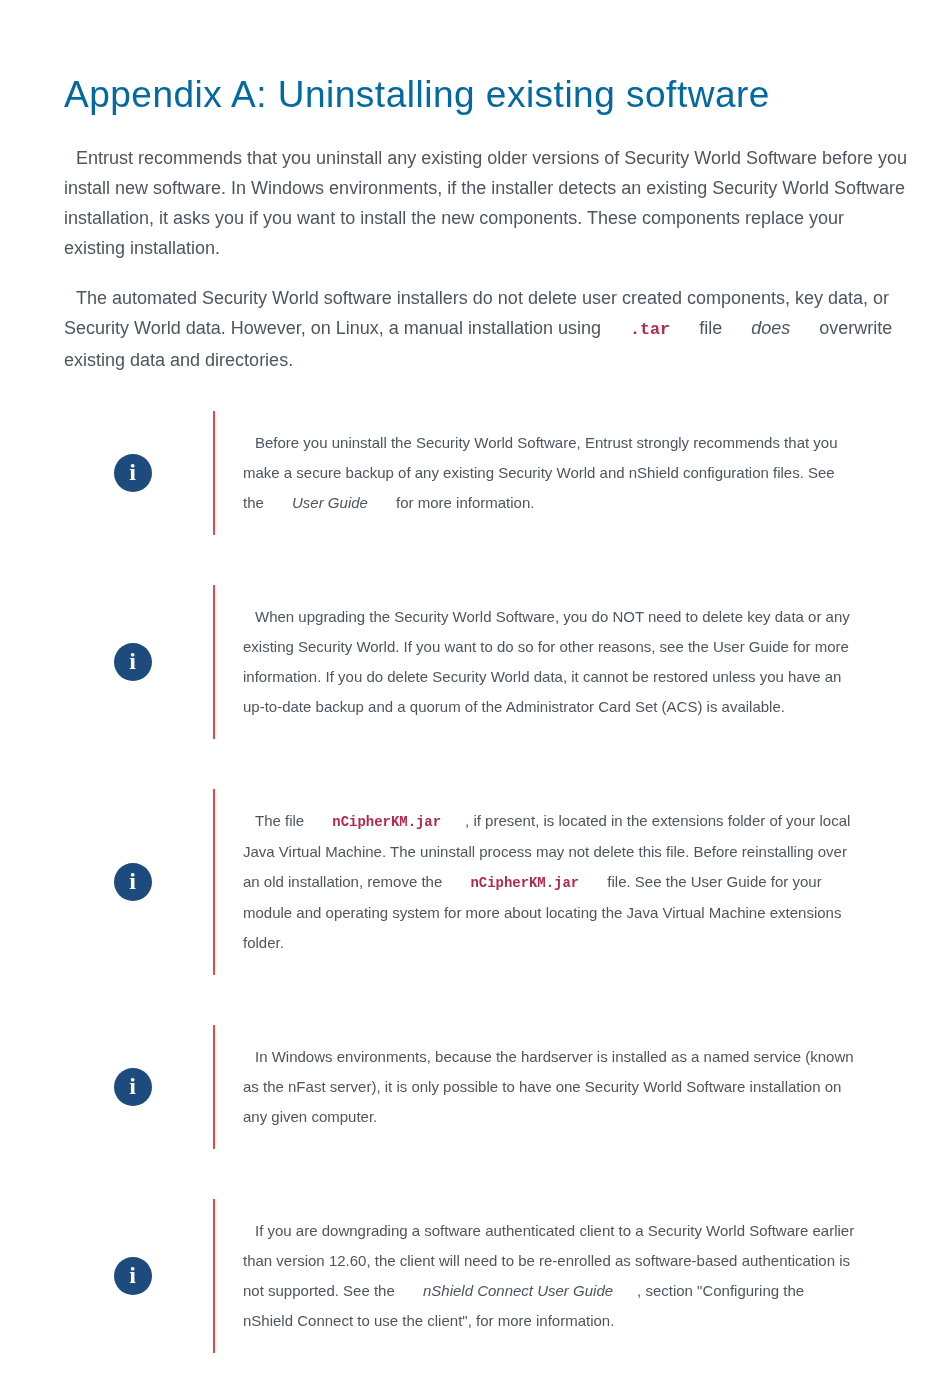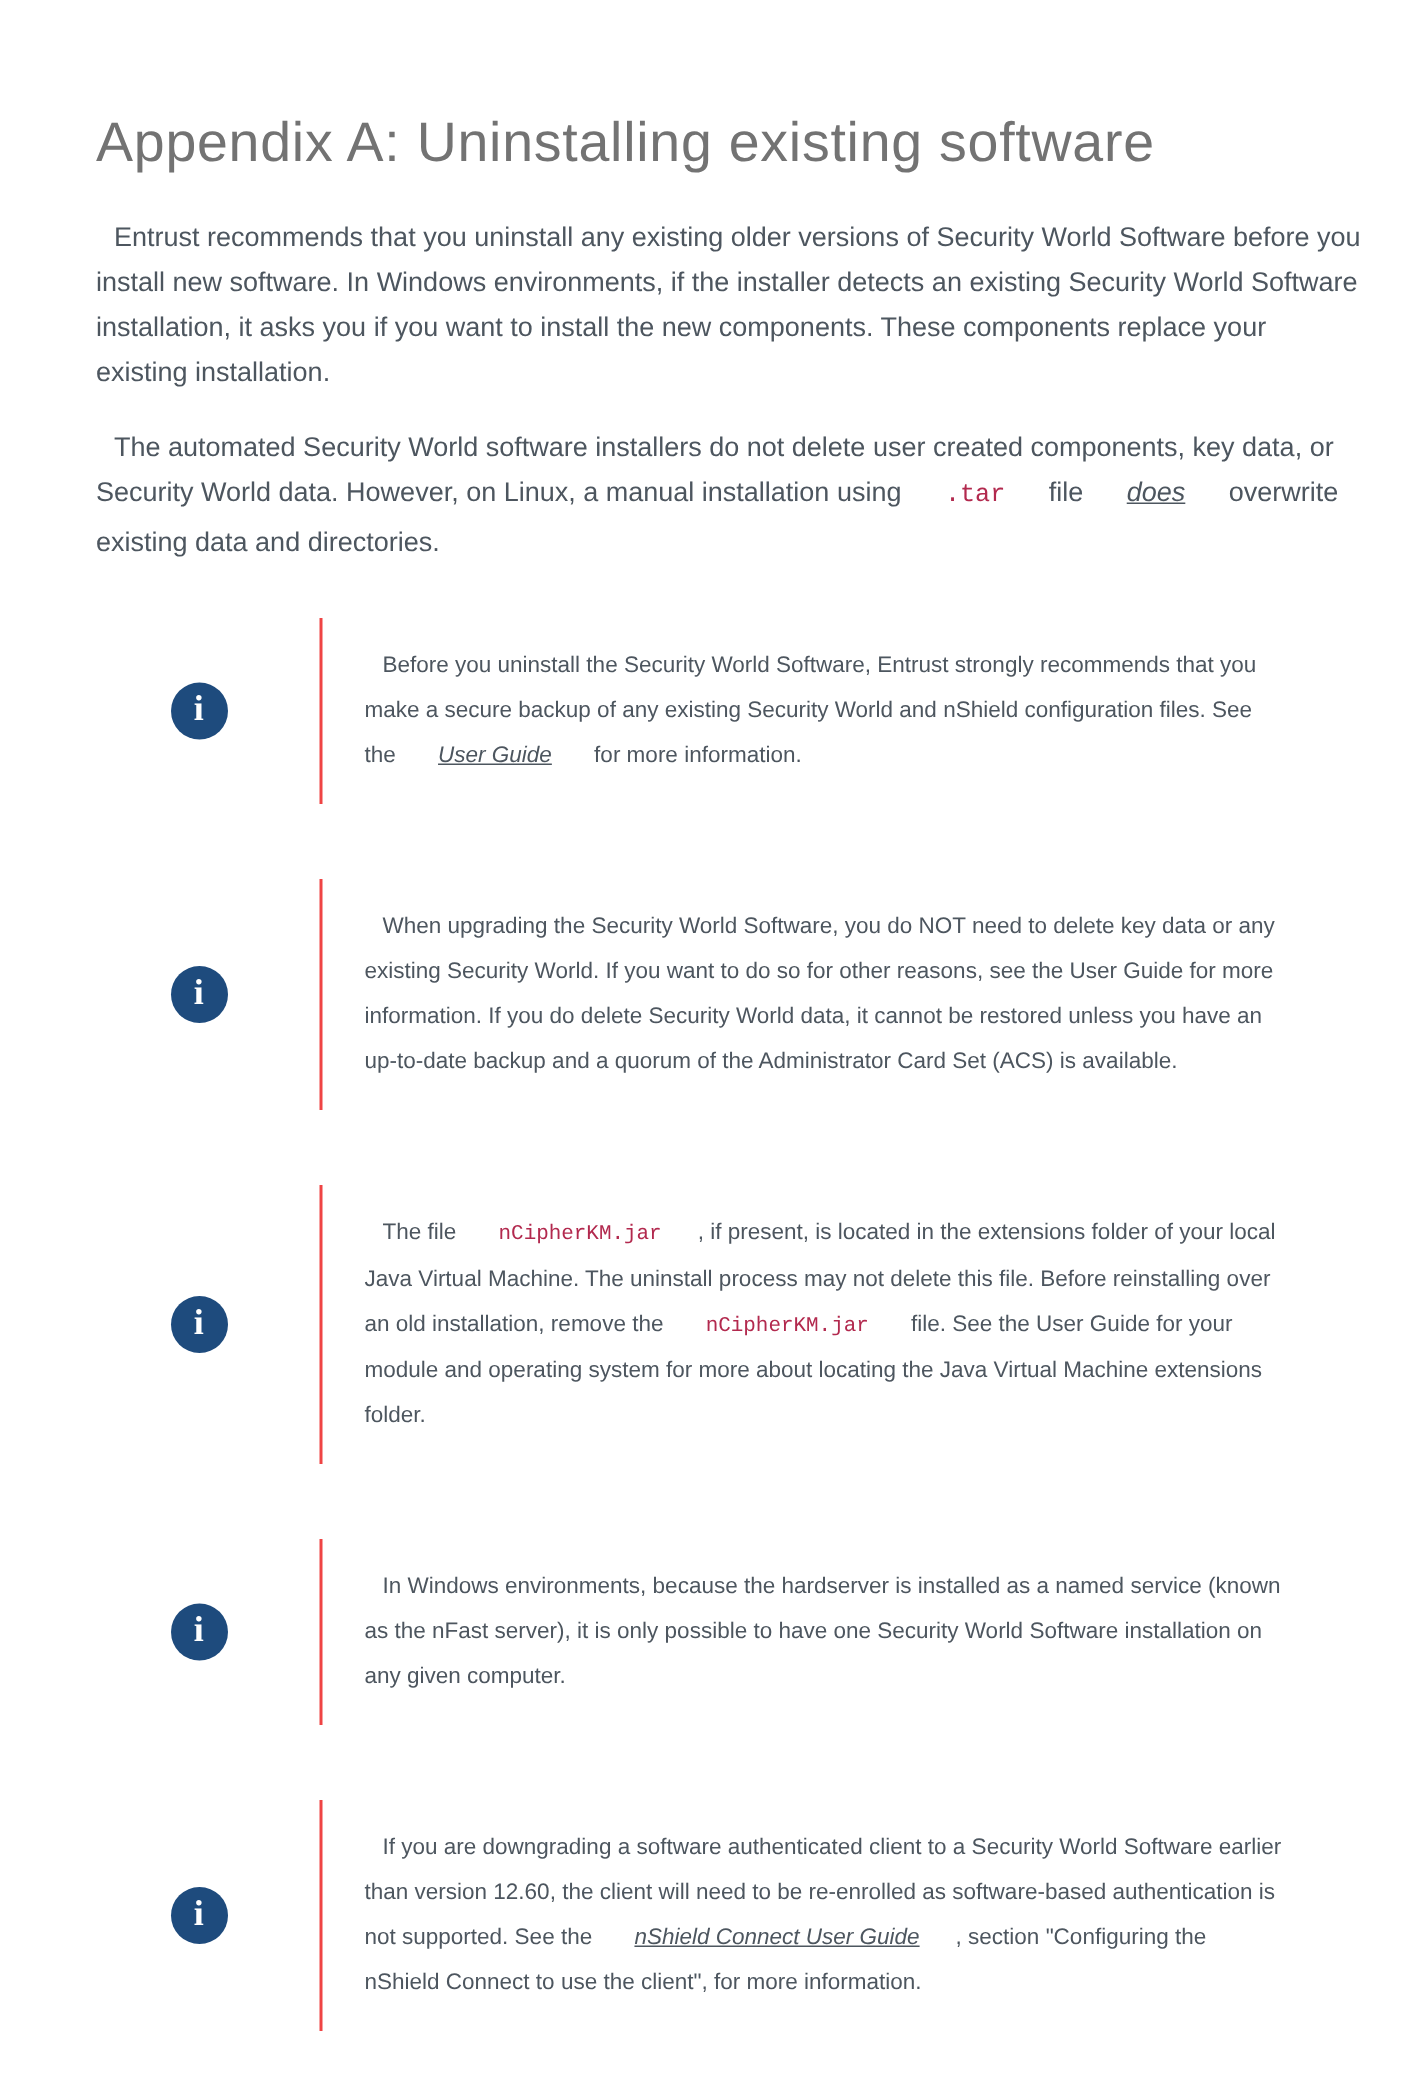--- a/index.html
+++ b/index.html
@@ -13,21 +13,21 @@
     display: flex;
     flex-direction: column;
     position: relative;
     overflow: hidden;
   }
   .page-title {
     margin: 62px 52px 26px 52px;
     font-size: 37px;
     font-weight: 400;
     letter-spacing: 0.5px;
-    color: #737373;
+    color: #0369a1;
     line-height: 1.15;
   }
   .para {
     margin: 0 52px 20px 52px;
     font-size: 18px;
     line-height: 30px;
     color: #4d565f;
   }
   .para:last-of-type { margin-bottom: 24px; }
   .note {
@@ -64,22 +64,23 @@
     padding: 17px 40px 17px 28px;
     font-size: 15px;
     line-height: 30px;
     color: #4d565f;
     flex: 1 1 auto;
   }
   .seg-code {
     font-family: "Liberation Mono", monospace;
     font-size: 0.93em;
     color: #b2294e;
+    font-weight: bold;
   }
-  .seg-italic { font-style: italic; text-decoration: underline; }
+  .seg-italic { font-style: italic; }
   .seg-sup {
     font-size: 0.55em;
     vertical-align: super;
     line-height: 0;
   }
   .footer {
     margin-top: auto;
     padding: 0 52px 8px 52px;
   }
   .footer-rule {

